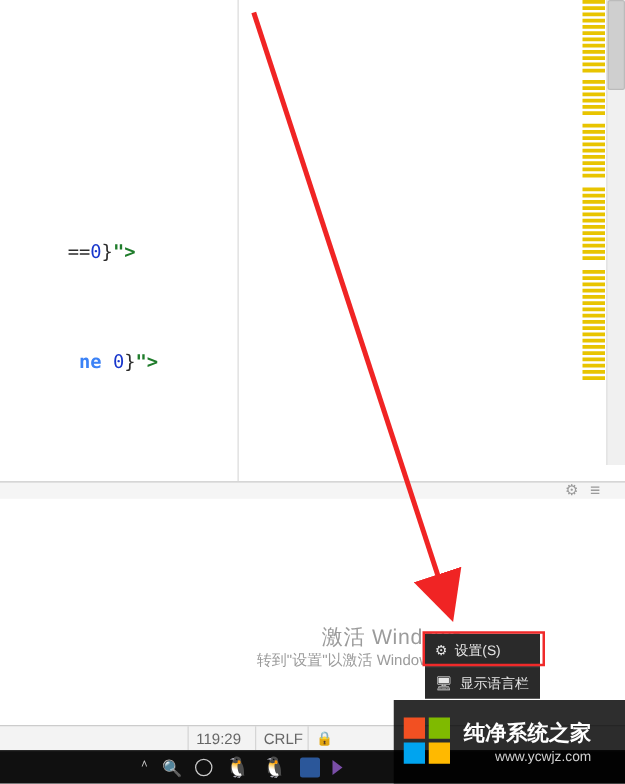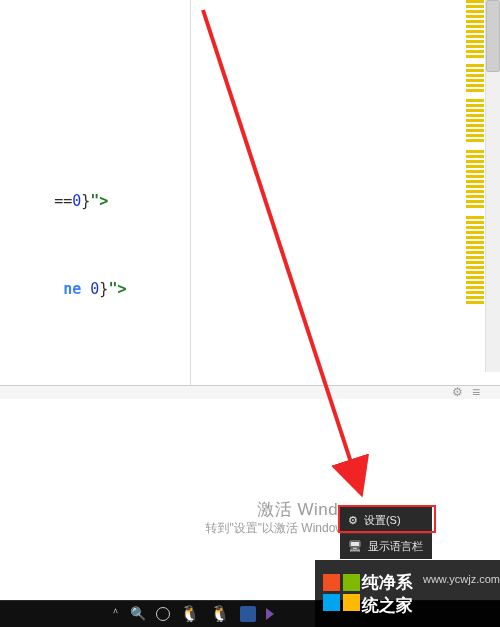--- a/index.html
+++ b/index.html
@@ -168,21 +168,21 @@
     padding-left: 8px;
     gap: 8px;
     box-sizing: border-box;
   }
   .win-logo { width: 40px; height: 40px; position: relative; }
   .win-q { position: absolute; width: 17px; height: 17px; }
   .q1 { left: 0; top: 0; background: #f25022; }
   .q2 { left: 20px; top: 0; background: #7fba00; }
   .q3 { left: 0; top: 20px; background: #00a4ef; }
   .q4 { left: 20px; top: 20px; background: #ffb900; }
-  .site-text { display: flex; flex-direction: row; color: #fff; }
+  .site-text { display: flex; flex-direction: column; color: #fff; align-items: flex-end; }
   .site-title { font-size: 17px; font-weight: bold; }
   .site-url   { font-size: 11px; color: #d0d0d0; margin-top: 2px; }
 </style>
 </head>
 <body>
 
 <div class="stage">
 
   <div class="abs editor">
     <div class="abs vsplit"></div>
@@ -275,20 +275,31 @@
   <div class="abs ime-panel ime-row ime-top">
     <span>⚙</span>
     <span>设置(S)</span>
   </div>
   <div class="abs ime-panel ime-row ime-bot">
     <span>🖥</span>
     <span>显示语言栏</span>
   </div>
   <div class="abs ime-highlight"></div>
 
+  <div class="abs statusbar">
+    <div class="status-seg" style="left:150px;">
+      <span>119:29</span>
+    </div>
+    <div class="status-seg" style="left:204px;">
+      <span>CRLF</span>
+    </div>
+    <div class="status-seg status-padlock" style="left:246px;">
+      <span>🔒</span>
+    </div>
+  </div>
 
   <div class="abs taskbar">
     <div class="abs task-divider"></div>
     <span class="abs task-chevron">＾</span>
     <div class="abs task-icons">
       <span class="tb-search">🔍</span>
       <span class="tb-user"></span>
       <span class="tb-penguin">🐧</span>
       <span class="tb-penguin">🐧</span>
       <span class="tb-word"></span>

